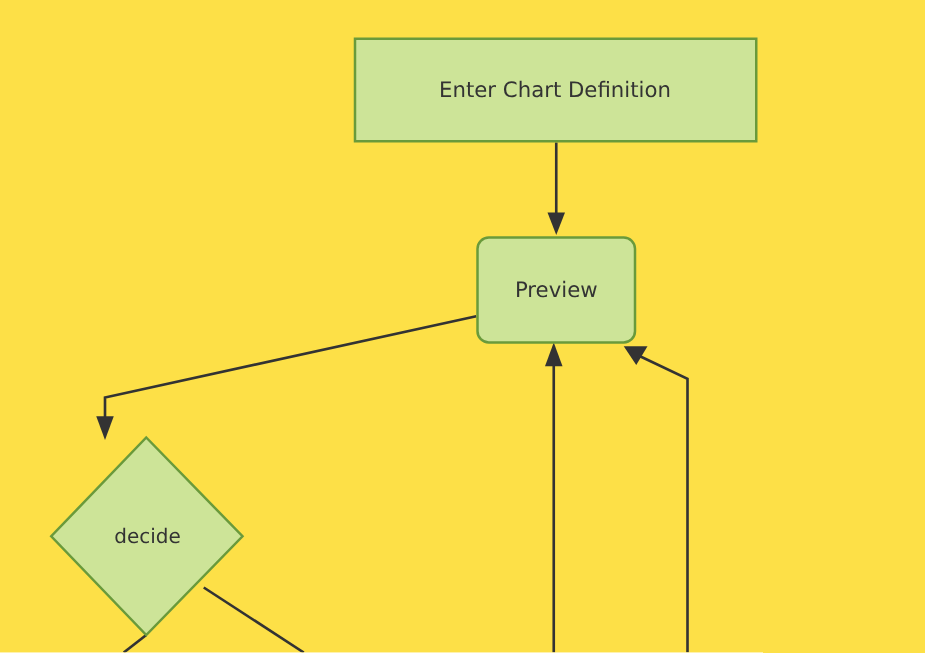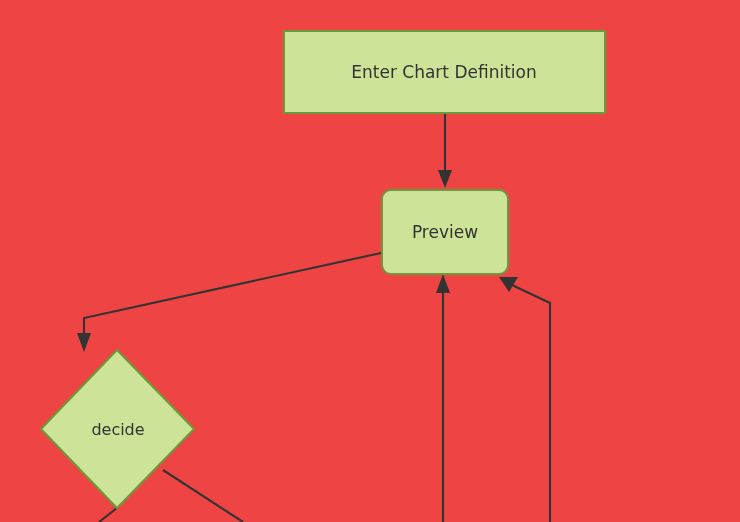--- a/index.html
+++ b/index.html
@@ -8,21 +8,21 @@
     padding: 0;
     background: #ffffff;
   }
   body {
     font-family: "DejaVu Sans", sans-serif;
   }
   #canvas {
     position: relative;
     width: 740px;
     height: 522px;
-    background: #ef4444;
+    background: #fde047;
     overflow: hidden;
   }
   #flow-svg {
     position: absolute;
     top: 0;
     left: 0;
     width: 740px;
     height: 522px;
     display: block;
   }

